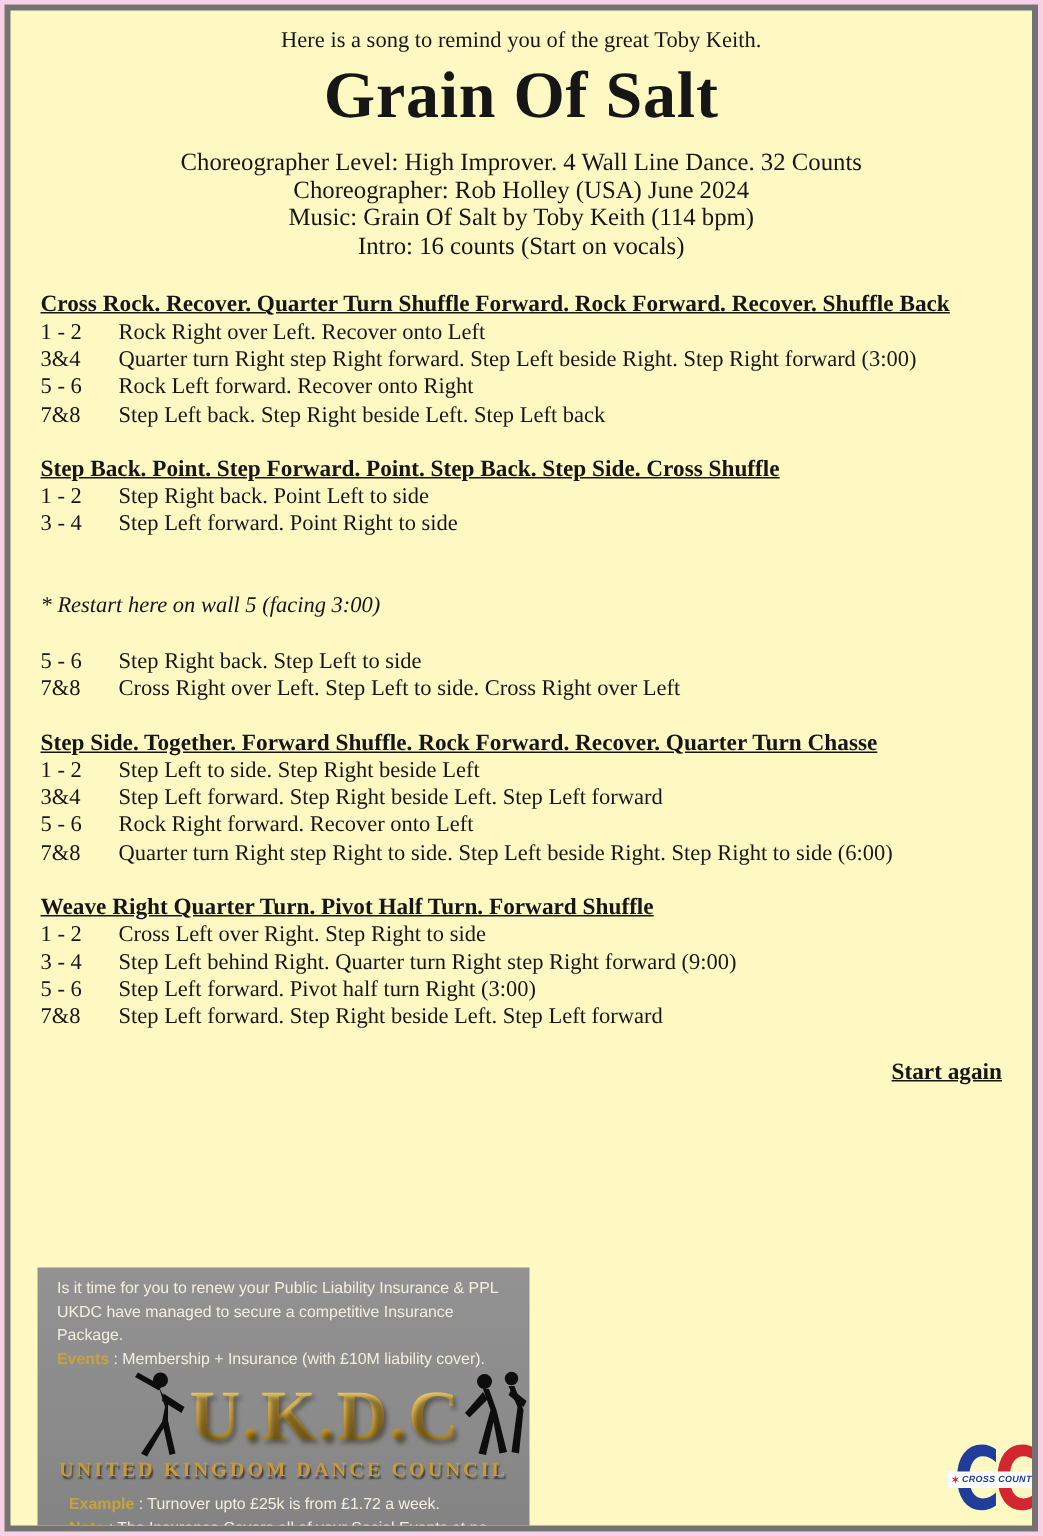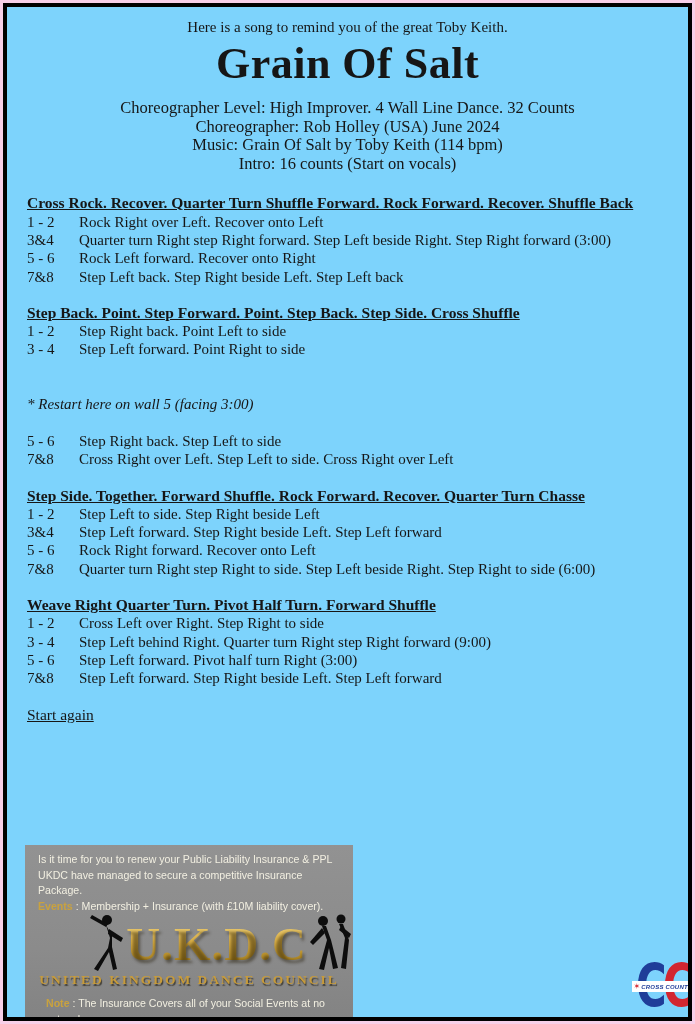--- a/index.html
+++ b/index.html
@@ -5,22 +5,22 @@
   * { margin: 0; padding: 0; box-sizing: border-box; }
   html, body {
     width: 695px; height: 1024px;
     background: #f7cfe8;
     font-family: "Liberation Serif", serif;
   }
   .page {
     position: absolute;
     top: 3px; left: 3px;
     width: 689px; height: 1018px;
-    background: #7dd3fc;
-    border: 4px solid #000000;
+    background: #fef9c3;
+    border: 4px solid #737373;
     overflow: hidden;
     color: #161616;
   }
 
   
   .intro-line {
     margin-top: 12px;
     text-align: center;
     font-size: 15px;
   }
@@ -46,23 +46,24 @@
     font-weight: 700;
     font-size: 15.5px;
     text-decoration: underline;
   }
   .step-row { display: flex; }
   .step-count { width: 52px; flex: 0 0 52px; }
   .restart-note { font-style: italic; margin: 18.3px 0; padding-top: 18.3px; }
   .start-again {
     margin-top: 18.3px;
     padding: 0 20px;
-    font-weight: 400;
+    font-weight: 700;
     font-size: 15.5px;
     text-decoration: underline;
+    text-align: right;
   }
 
   
   .ukdc-ad {
     position: absolute;
     left: 18px; top: 838px;
     width: 328px; height: 174px;
     background: linear-gradient(180deg, #929292 0%, #8b8b8b 60%, #838383 100%);
     font-family: "Liberation Sans", sans-serif;
     color: #f2efe1;
@@ -257,20 +258,21 @@
         <circle cx="16" cy="7" r="5"></circle>
         <path d="M15 12 L20 26 L12 55 L17 56 L22 34 L26 55 L31 54 L24 26 L19 12 Z"></path>
         <path d="M15 14 L3 28 L6 31 L18 19 Z"></path>
         <circle cx="34" cy="5" r="4.5"></circle>
         <path d="M32 10 L38 24 L34 54 L39 55 L42 26 L36 10 Z"></path>
         <path d="M34 12 L44 20 L42 24 L32 16 Z"></path>
       </svg>
     </div>
     <div class="ukdc-council">UNITED KINGDOM DANCE COUNCIL</div>
     <div class="ad-bottom">
+      <div><span class="ad-gold">Example</span><span> : Turnover upto £25k is from £1.72 a week.</span></div>
       <div><span class="ad-gold">Note</span><span> : The Insurance Covers all of your Social Events at no extra charge.</span></div>
 
     </div>
   </div>
 
   <div class="cc-logo">
     <span class="cc-letter c1">C</span>
     <span class="cc-letter c2">C</span>
     <div class="cc-band">
       <span class="cc-band-star">✶</span>

